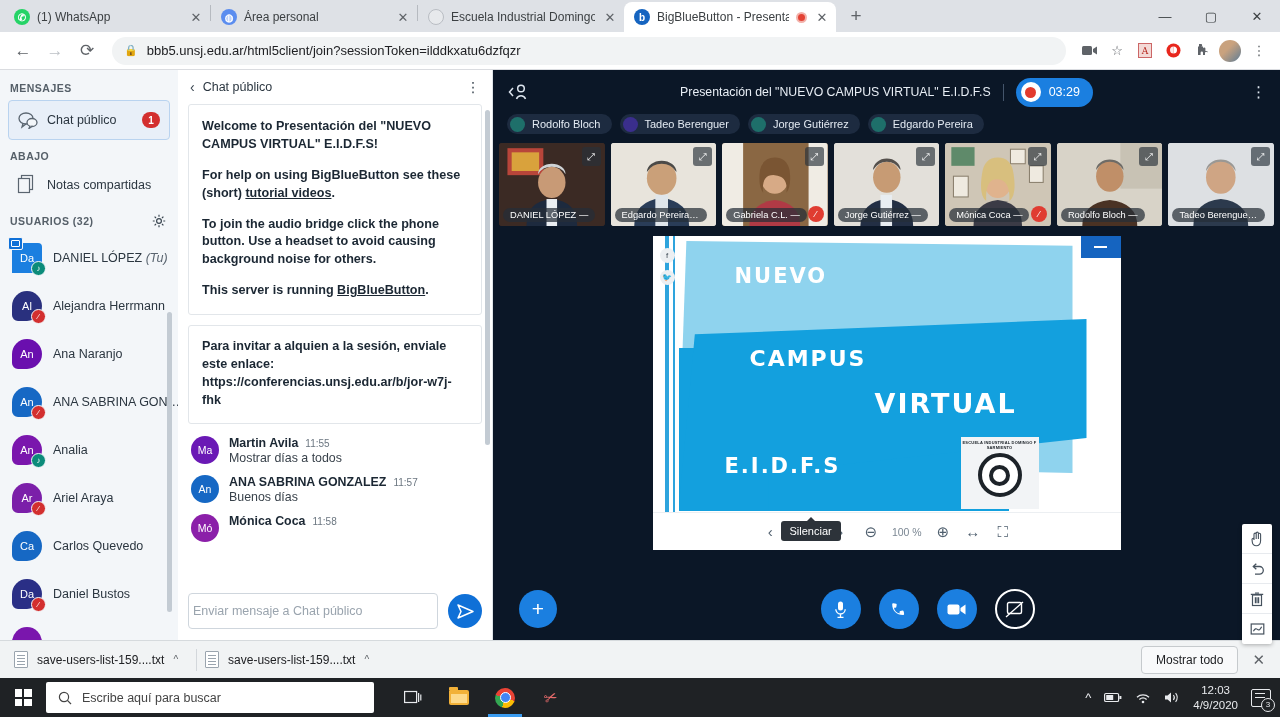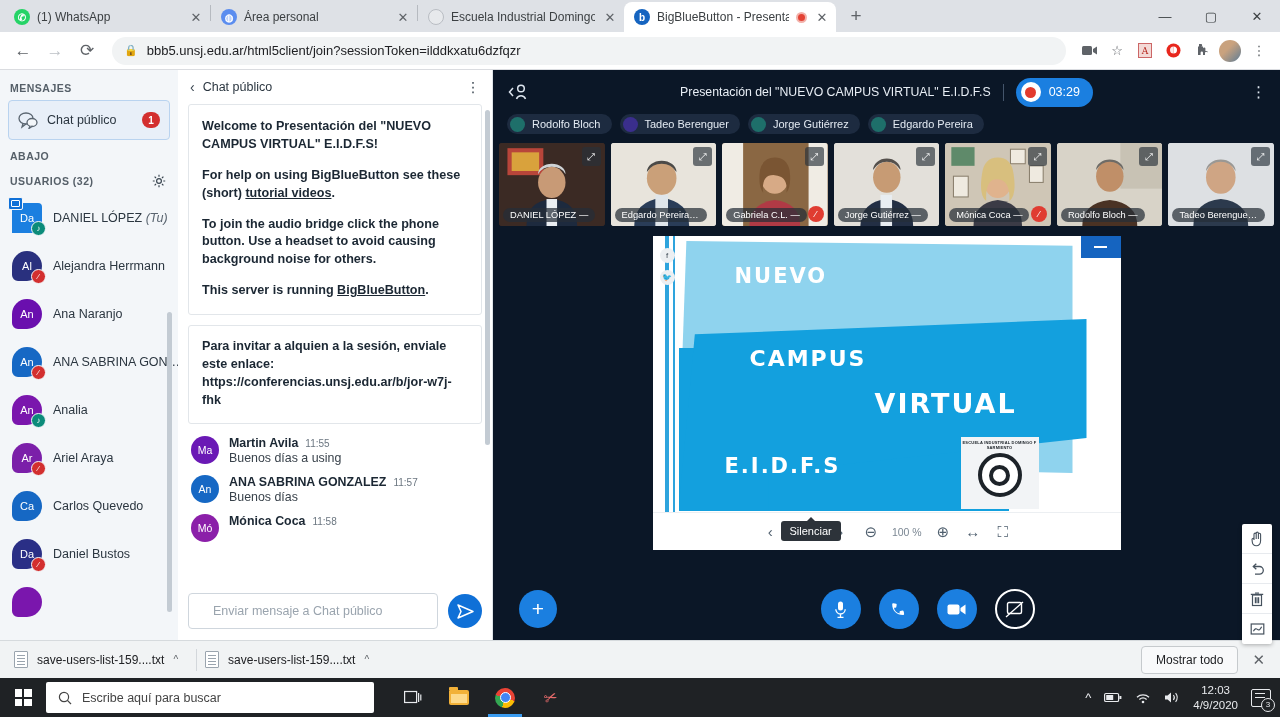--- a/index.html
+++ b/index.html
@@ -232,21 +232,21 @@
     background: #0f70d7; color: #fff; text-align: center;
     font-size: 10.5px; font-weight: bold; letter-spacing: .3px;
     padding: 6px 0; border-radius: 2px;
   }
   .chat-input-row {
     height: 58px; display: flex; align-items: center;
     gap: 10px; padding: 0 10px;
   }
   .chat-input {
     flex: 1; height: 36px; border: 1px solid #cfd6dd; border-radius: 4px;
-    padding: 0 24px; font-size: 12.5px; color: #9aa4ae;
+    padding: 0 4px; font-size: 12.5px; color: #9aa4ae;
     display: flex; align-items: center;
     font-family: "Liberation Sans", sans-serif;
     background: #fff;
   }
   .send-btn {
     width: 34px; height: 34px; border-radius: 50%; background: #0f70d7;
     display: flex; align-items: center; justify-content: center;
     flex: 0 0 34px;
   }
   .chat-vscroll {
@@ -648,20 +648,29 @@
               <ellipse cx="8" cy="6.5" rx="7" ry="5.5" fill="none" stroke="#5a6570" stroke-width="1.3"></ellipse>
               <path d="M5 11.5 L4 15 L8 12" fill="none" stroke="#5a6570" stroke-width="1.3"></path>
               <ellipse cx="14" cy="10.5" rx="5" ry="4" fill="#f3f6f9" stroke="#5a6570" stroke-width="1.3"></ellipse>
               <path d="M12 14 L11 16.5 L14.5 14" fill="#f3f6f9" stroke="#5a6570" stroke-width="1.3"></path>
             </svg>
         </span>
         <span class="clabel">Chat público</span>
         <span class="badge-red">1</span>
       </div>
       <div class="sect-label spaced">ABAJO</div>
+      <div class="notes-row">
+        <span>
+          <svg width="20" height="22" viewBox="0 0 20 22">
+              <rect x="4.5" y="1.5" width="11" height="14" fill="none" stroke="#5a6570" stroke-width="1.2"></rect>
+              <rect x="1.5" y="4.5" width="11" height="14" fill="#f3f6f9" stroke="#5a6570" stroke-width="1.2"></rect>
+            </svg>
+        </span>
+        <span class="nlabel">Notas compartidas</span>
+      </div>
 
       <div class="usr-header">
         <span class="sect-label">USUARIOS (32)</span>
         <span class="gear">
           <svg width="14" height="14" viewBox="0 0 14 14">
               <circle cx="7" cy="7" r="2.4" fill="none" stroke="#3a4651" stroke-width="1.2"></circle>
               <path d="M7 .8v1.9M7 11.3v1.9M.8 7h1.9M11.3 7h1.9M2.6 2.6l1.4 1.4M10 10l1.4 1.4M11.4 2.6L10 4M4 10l-1.4 1.4" stroke="#3a4651" stroke-width="1.2"></path>
             </svg>
         </span>
       </div>
@@ -745,21 +754,21 @@
         <div class="invite-box">
           <p>Para invitar a alquien a la sesión, enviale este enlace: https://conferencias.unsj.edu.ar/b/jor-w7j-fhk</p>
         </div>
         <div class="msg">
           <span class="mav" style="background:#6a19b5">Ma</span>
           <span class="mbody">
             <span class="mhead">
               <span class="mname">Martin Avila</span>
               <span class="mtime">11:55</span>
             </span>
-            <div class="mtext">Buenos días a using</div>
+            <div class="mtext">Mostrar días a todos</div>
           </span>
         </div>
         <div class="msg">
           <span class="mav" style="background:#1668c4">An</span>
           <span class="mbody">
             <span class="mhead">
               <span class="mname">ANA SABRINA GONZALEZ</span>
               <span class="mtime">11:57</span>
             </span>
             <div class="mtext">Buenos días</div>

